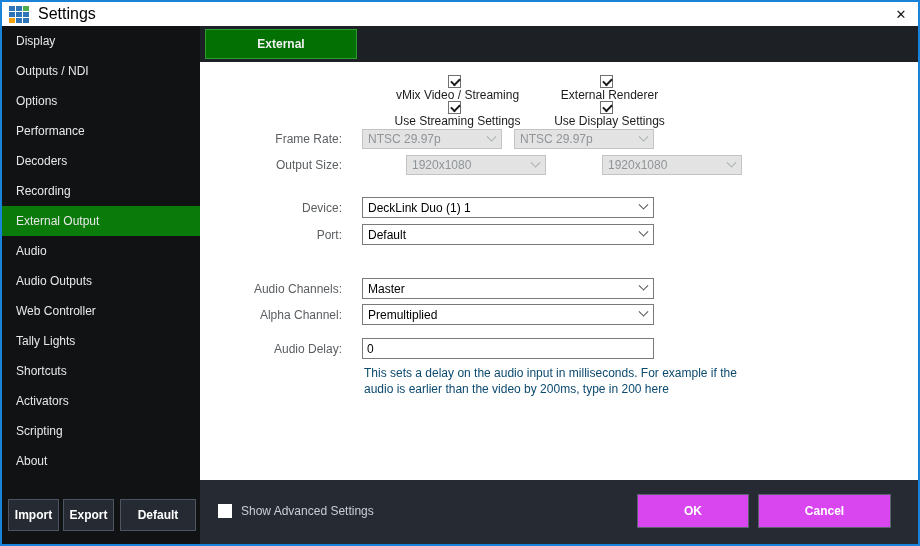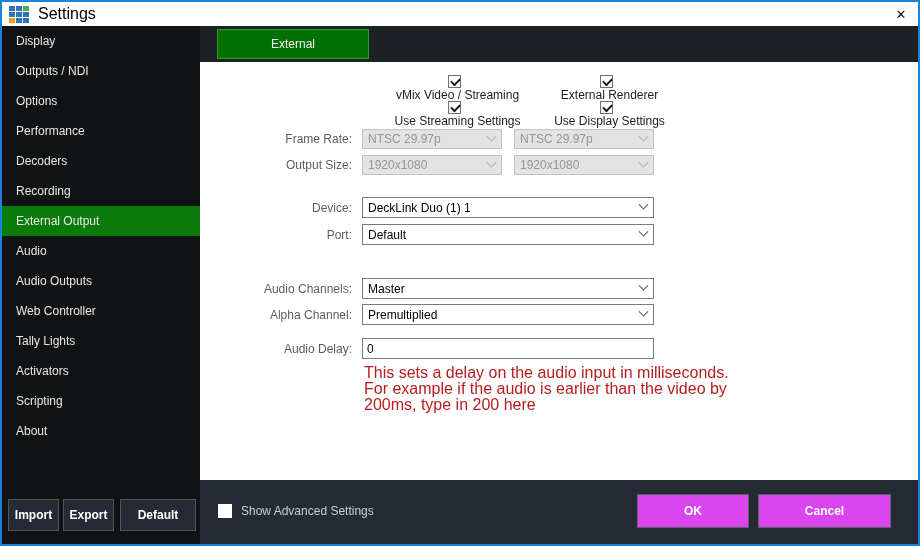--- a/index.html
+++ b/index.html
@@ -31,61 +31,61 @@
   .side-btn.b0 { left:6px;  width:51px; }
   .side-btn.b1 { left:61px; width:51px; }
   .side-btn.b2 { left:118px; width:76px; }
 
   
   .content { flex:1; display:flex; flex-direction:column; min-width:0; }
 
   .tabbar { height:36px; background:#1d2126; display:flex; align-items:flex-start;
             padding:3px 0 0 5px; gap:5px; flex:0 0 auto; }
   .tab { height:30px; width:152px; display:flex; align-items:center; justify-content:center;
-         color:#f2f2f2; font-weight:normal; font-size:12px; background:#3d4653;
-         border:1px solid #76818f; cursor:pointer;margin-left:12px; }
+         color:#f2f2f2; font-weight:bold; font-size:12px; background:#3d4653;
+         border:1px solid #76818f; cursor:pointer; }
   .tab.active { background:#027002; border-color:#2d9b2d; }
   .tab.t2 { width:149px; }
 
   
   .panel { flex:1; background:#ffffff; padding-top:18px; overflow:hidden; }
 
   .cb-row { display:flex; margin-left:178px; height:16px; align-items:center; }
   .cb-row + .cb-row { margin-top:10px; }
   .cb-group { display:flex; align-items:center; width:152px;flex-direction:column; }
   .checkbox { width:13px; height:13px; background:#fff; border:1px solid #707070;
               position:relative; flex:0 0 auto; cursor:pointer; }
   .checkbox.checked::after { content:""; position:absolute; left:2px; top:2px; width:7px; height:4px;
               border-left:2px solid #1a1a1a; border-bottom:2px solid #1a1a1a; transform:rotate(-45deg); }
   .cb-label { margin-left:7px; color:#1c1c1c; font-size:12px; white-space:nowrap; }
 
   .form-row { display:flex; align-items:center; }
-  .form-label { width:162px; text-align:right; padding-right:10px; color:#5a5e61; font-size:12px; flex:0 0 auto; }
+  .form-label { width:162px; text-align:right; padding-right:20px; color:#5a5e61; font-size:12px; flex:0 0 auto; }
 
   .combo { height:21px; background:#fff; border:1px solid #7a7a7a; display:flex; align-items:center;
            padding:0 6px 0 5px; color:#000; font-size:12px; cursor:pointer; width:292px; }
   .combo .val { flex:1; white-space:nowrap; overflow:hidden; }
   .chev { width:7px; height:7px; border-right:1.6px solid #4e5357; border-bottom:1.6px solid #4e5357;
           transform:rotate(45deg) translate(-2px,-2px); flex:0 0 auto; }
   .combo.disabled { background:#e3e3e3; border-color:#c3c3c3; color:#8f9598; height:20px; width:140px; cursor:default; }
   .combo.disabled .chev { border-color:#a8adaf; }
   .combo.disabled + .combo.disabled { margin-left:12px; }
 
   .row-fr { margin-top:7px; }
-  .row-os { margin-top:6px; }
+  .row-os { margin-top:6px;gap:44px; }
   .row-dev { margin-top:22px; }
   .row-port { margin-top:6px; }
   .row-ach { margin-top:33px;align-items:center; }
   .row-alpha { margin-top:5px; }
   .row-delay { margin-top:13px; }
 
   .text-input { width:292px; height:21px; border:1px solid #7a7a7a; background:#fff; color:#000;
                 font-size:12px; padding:0 4px; font-family:"Liberation Sans", sans-serif; }
 
-  .help-text { margin:6px 0 0 164px; width:380px; color:#b91c1c; font-size:16px; line-height:16px; }
+  .help-text { margin:6px 0 0 164px; width:380px; color:#0c4a6e; font-size:12px; line-height:16px; }
 
   
   .footer { height:64px; background:#262b33; position:relative; flex:0 0 auto; }
   .adv-group { position:absolute; left:18px; top:24px; display:flex; align-items:center; }
   .adv-box { width:14px; height:14px; background:#fff; border:1px solid #fff; cursor:pointer; position:relative; }
   .adv-label { margin-left:9px; color:#c9ced4; font-size:12px; }
   .footer-btn { position:absolute; top:14px; height:34px; background:#d946ef; border:1px solid #5a626e;
                 color:#fff; font-weight:bold; font-size:12px; display:flex; align-items:center;
                 justify-content:center; cursor:pointer; }
   .btn-ok { left:437px; width:112px; }
@@ -119,20 +119,21 @@
       <div class="nav-item">Outputs / NDI</div>
       <div class="nav-item">Options</div>
       <div class="nav-item">Performance</div>
       <div class="nav-item">Decoders</div>
       <div class="nav-item">Recording</div>
       <div class="nav-item selected">External Output</div>
       <div class="nav-item">Audio</div>
       <div class="nav-item">Audio Outputs</div>
       <div class="nav-item">Web Controller</div>
       <div class="nav-item">Tally Lights</div>
+      <div class="nav-item">Shortcuts</div>
       <div class="nav-item">Activators</div>
       <div class="nav-item">Scripting</div>
       <div class="nav-item">About</div>
 
       <div class="side-btn b0">Import</div>
       <div class="side-btn b1">Export</div>
       <div class="side-btn b2">Default</div>
     </div>
 
     <div class="content">

